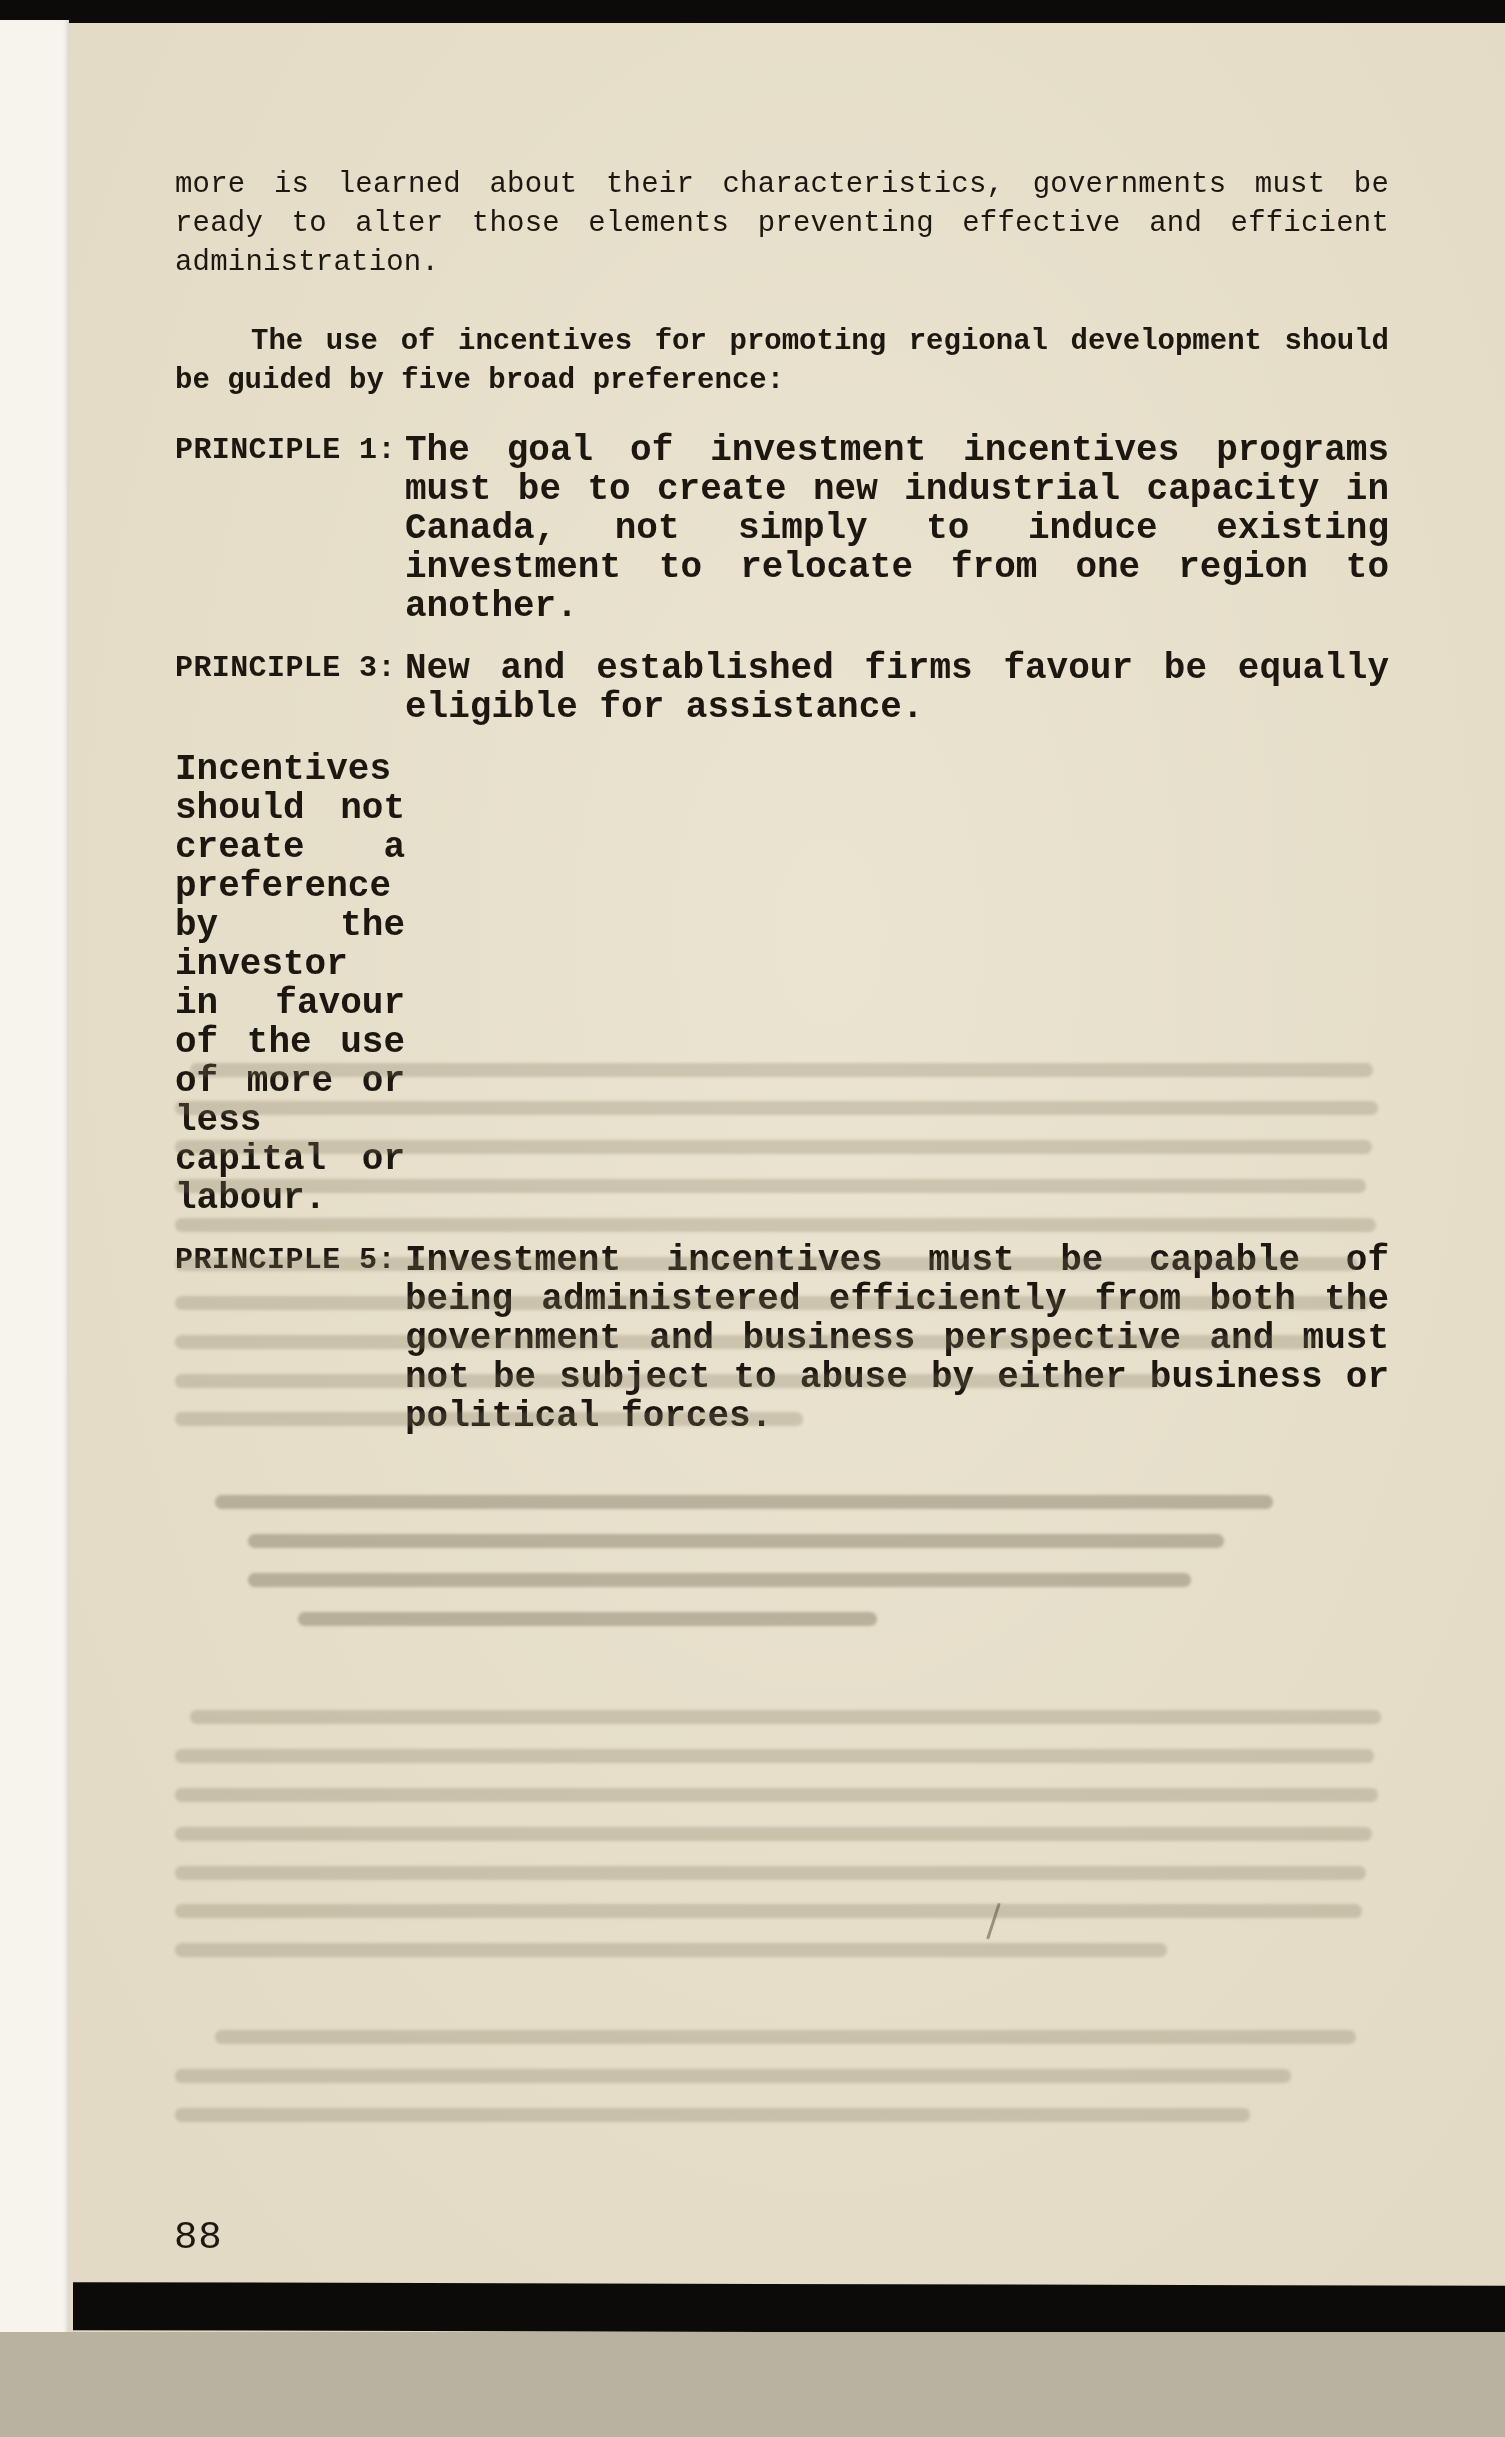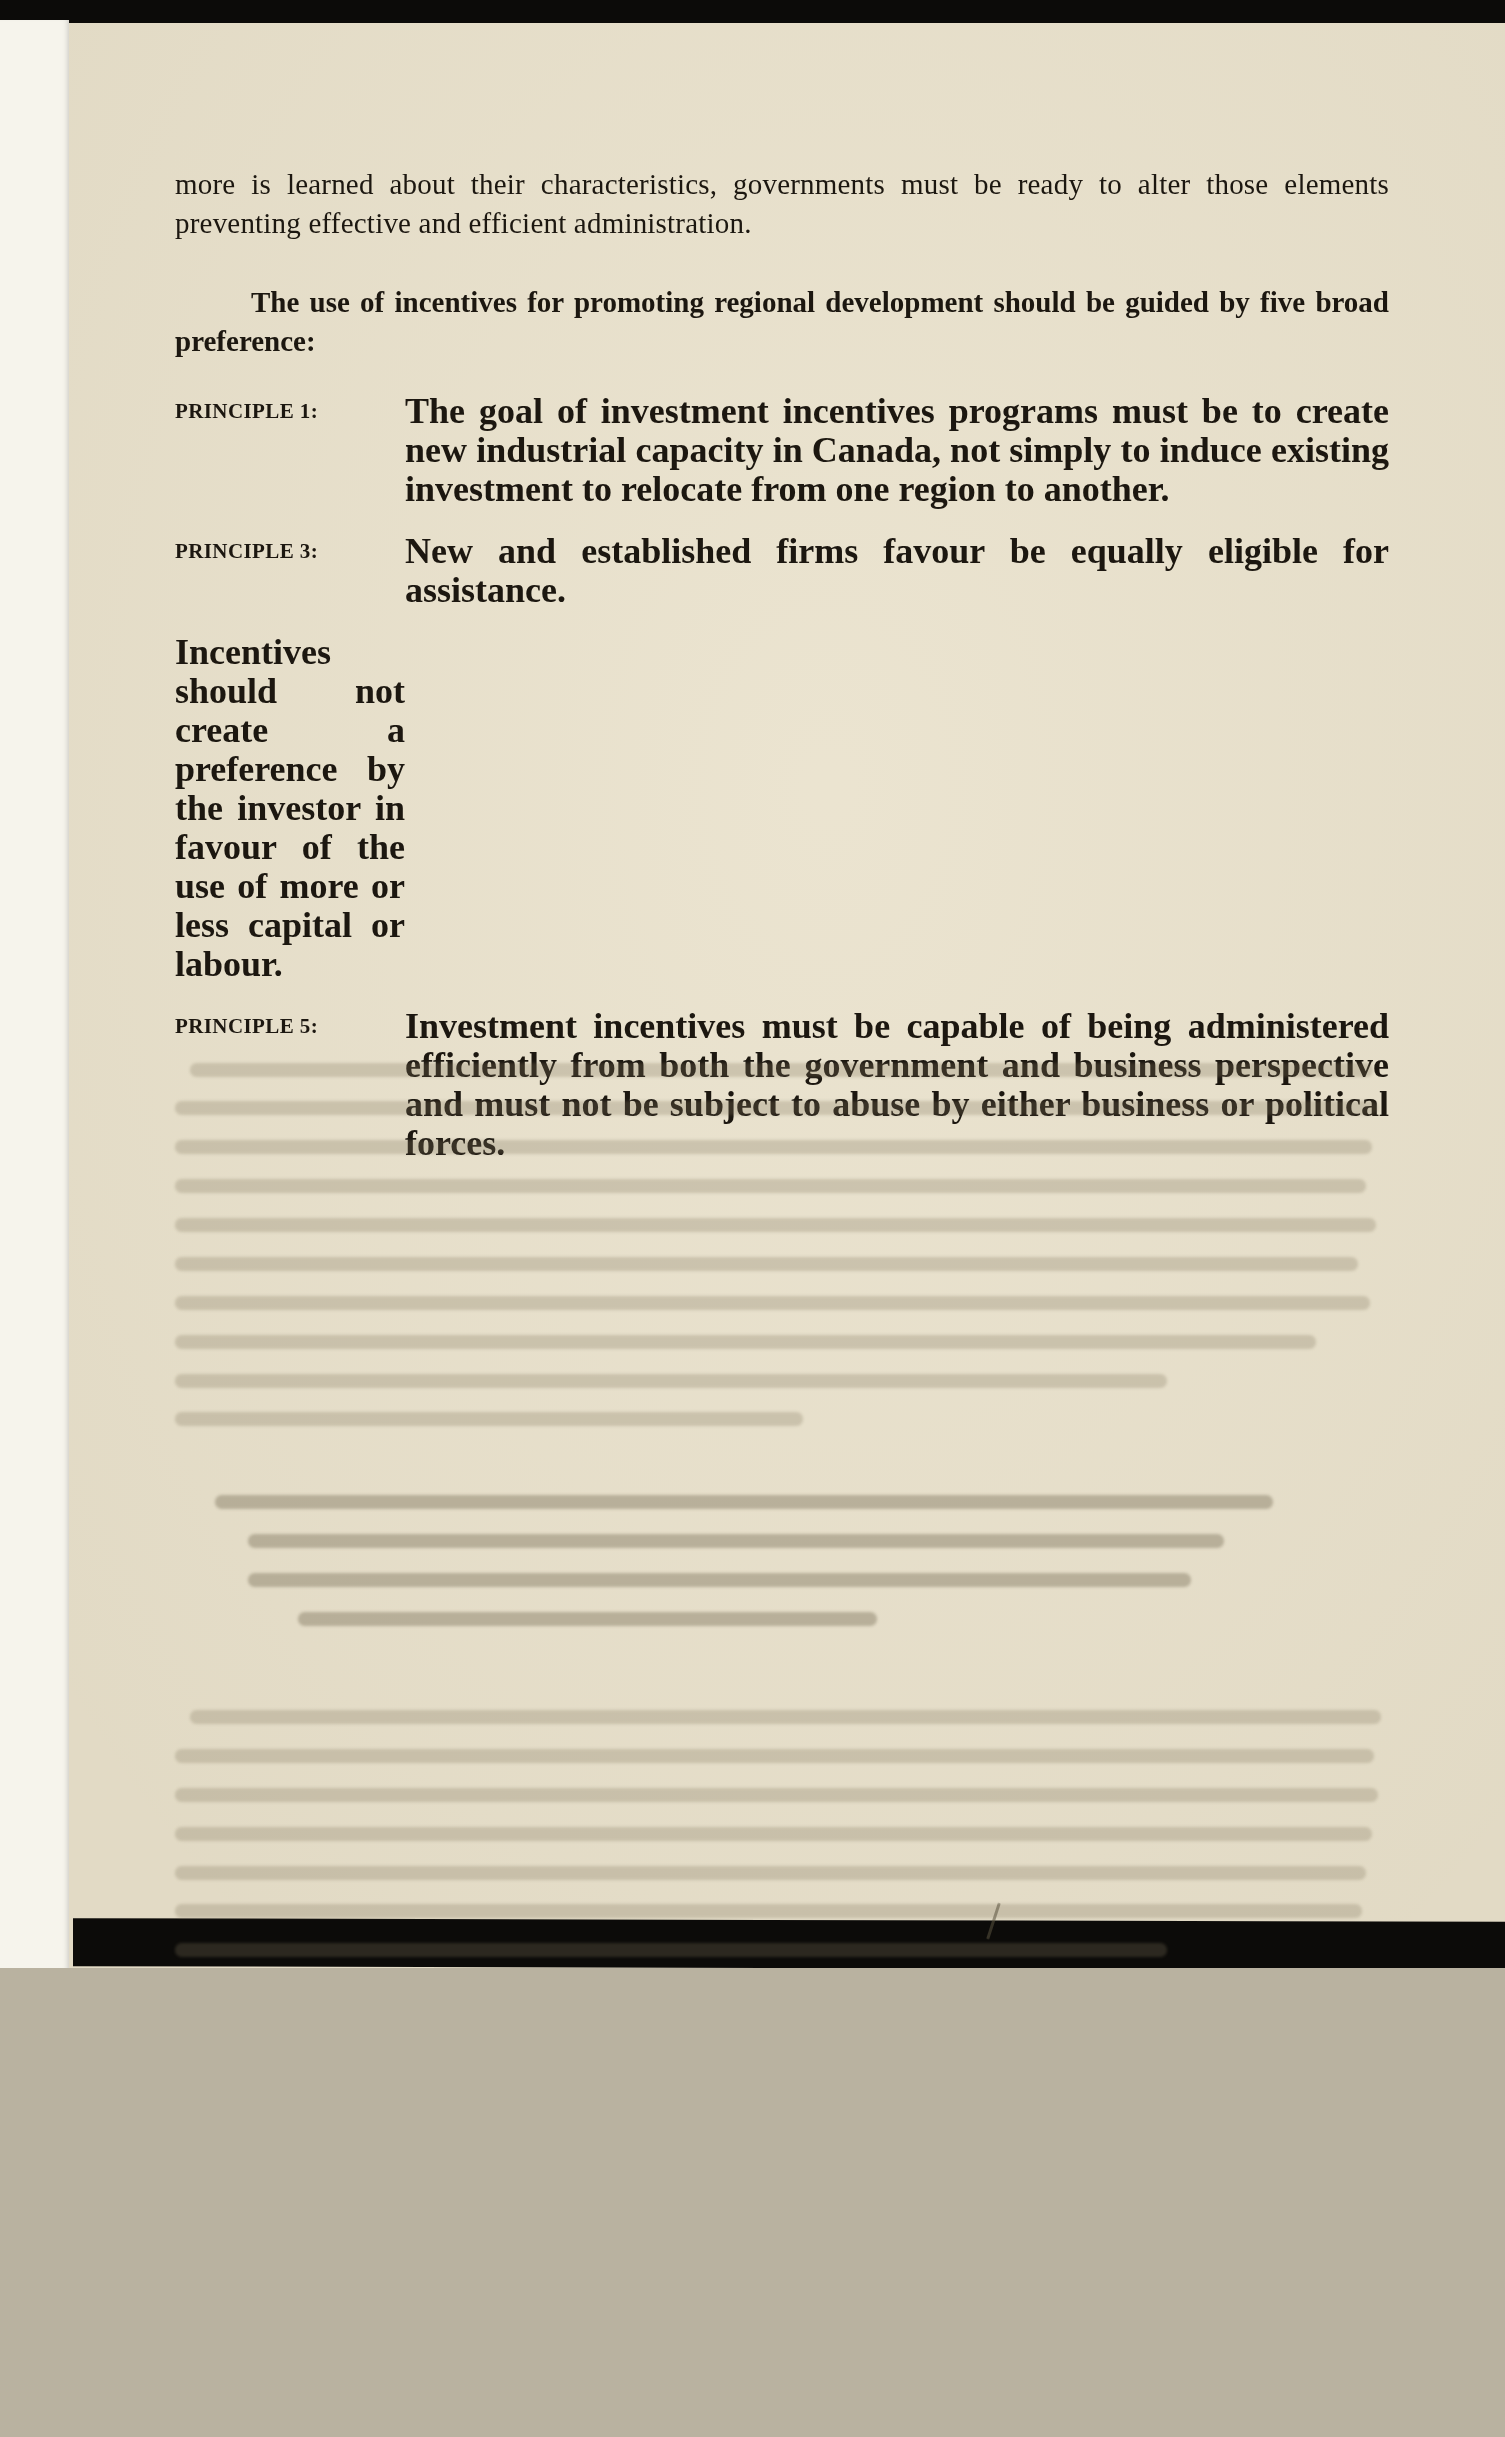--- a/index.html
+++ b/index.html
@@ -3,26 +3,26 @@
 <meta charset="utf-8">
 <style>
   html, body {
     margin: 0;
     padding: 0;
     background: #b9b2a0;
   }
   .scan {
     position: relative;
     width: 1505px;
-    height: 1968px;
+    height: 2332px;
     background:
       radial-gradient(ellipse at 55% 40%, rgba(255,255,255,0.10), rgba(0,0,0,0.03) 85%),
       #e9e1cb;
     overflow: hidden;
-    font-family: Liberation Serif, serif;
+    font-family: Liberation Mono, monospace;
     color: #1c1710;
   }
 
   
   .edge-top {
     position: absolute; top: 0; left: 0;
     width: 100%; height: 23px;
     background: #0c0b09;
   }
   .edge-left {
@@ -61,21 +61,21 @@
     text-indent: 76px;
     margin-bottom: 31px;
   }
   .principle {
     display: grid;
     grid-template-columns: 230px 1fr;
     margin-bottom: 23px;
   }
   .plabel {
     font-weight: bold;
-    font-size: 21px;
+    font-size: 30px;
     line-height: 39px;
     letter-spacing: 0.4px;
     white-space: nowrap;
   }
   .ptext {
     font-weight: bold;
     font-size: 36px;
     line-height: 39px;
     text-align: justify;
   }

